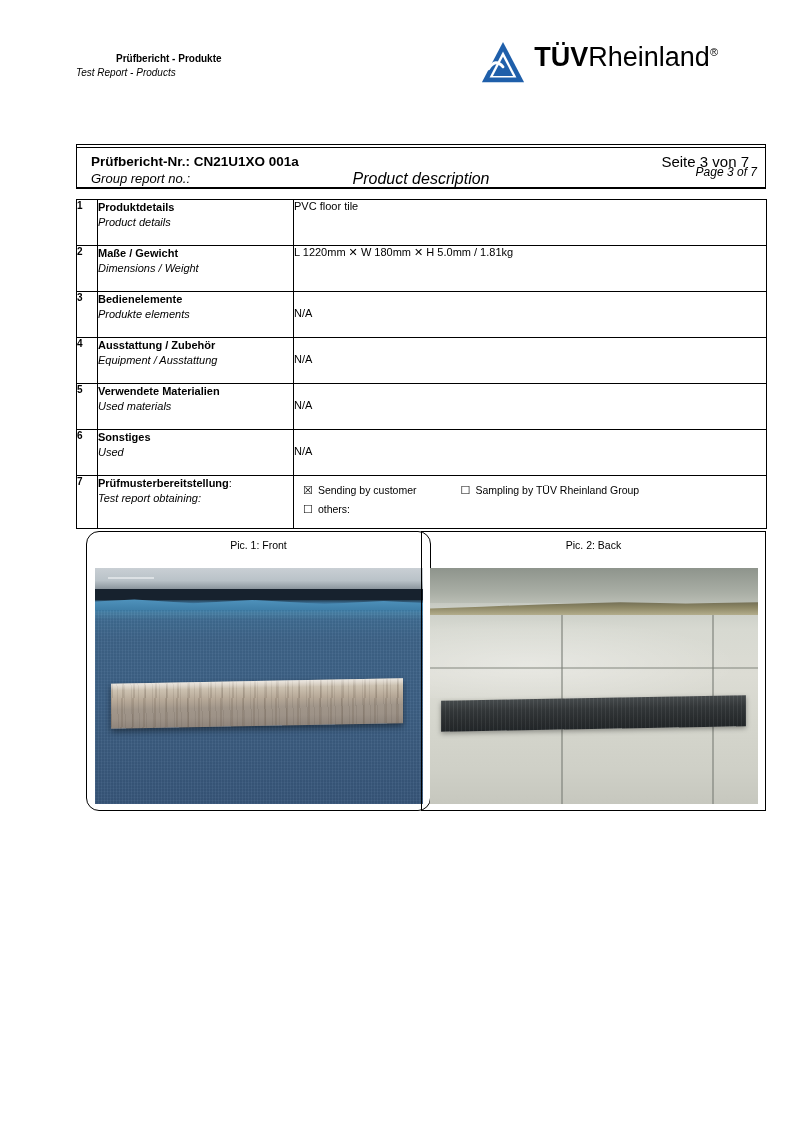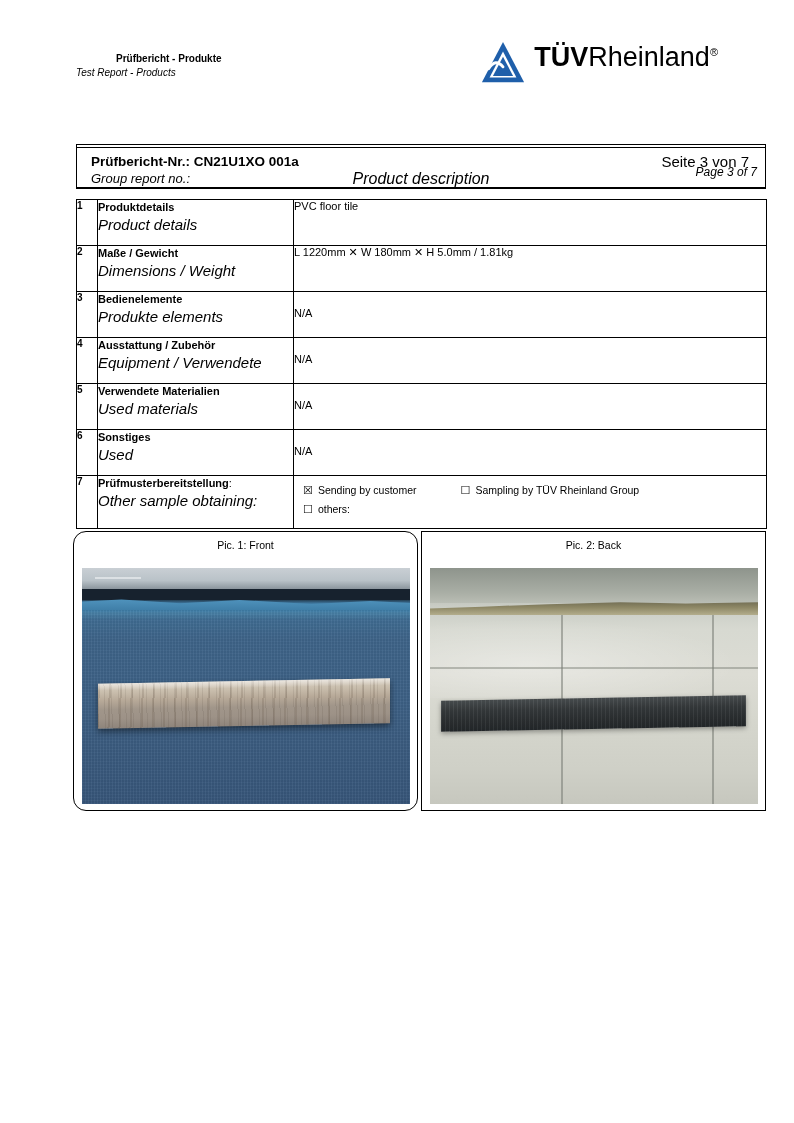--- a/index.html
+++ b/index.html
@@ -163,21 +163,21 @@
   }
   .cell-lbl {
     padding: 6px 4px 6px 8px;
     line-height: 1.35;
   }
   .lbl-de {
     font-size: 11px;
     font-weight: bold;
   }
   .lbl-en {
-    font-size: 15px;
+    font-size: 11px;
     font-style: italic;
   }
   .cell-val {
     padding: 16px 4px 6px 9px;
     font-size: 11px;
   }
   .cell-val.na { padding-top: 15px; }
 
   .row-h46 { height: 46px; }
   .row-h46b { height: 46px; }
@@ -204,21 +204,21 @@
   }
   .cb-gap { width: 44px; display: inline-block; }
 
   
   .picbox {
     position: absolute;
     box-sizing: border-box;
     border: 1px solid #000;
   }
   .pic-left {
-    left: 73px;
+    left: 86px;
     top: 531px;
     width: 345px;
     height: 280px;
     border-radius: 13px;
   }
   .pic-right {
     left: 421px;
     top: 531px;
     width: 345px;
     height: 280px;
@@ -431,21 +431,21 @@
         <td class="cell-lbl">
           <div class="lbl-de">Bedienelemente</div>
           <div class="lbl-en">Produkte elements</div>
         </td>
         <td class="cell-val na">N/A</td>
       </tr>
       <tr class="row-h46">
         <td class="cell-no">4</td>
         <td class="cell-lbl">
           <div class="lbl-de">Ausstattung / Zubehör</div>
-          <div class="lbl-en">Equipment / Verwendete</div>
+          <div class="lbl-en">Equipment / Ausstattung</div>
         </td>
         <td class="cell-val na">N/A</td>
       </tr>
       <tr class="row-h46">
         <td class="cell-no">5</td>
         <td class="cell-lbl">
           <div class="lbl-de">Verwendete Materialien</div>
           <div class="lbl-en">Used materials</div>
         </td>
         <td class="cell-val na">N/A</td>
@@ -455,21 +455,21 @@
         <td class="cell-lbl">
           <div class="lbl-de">Sonstiges</div>
           <div class="lbl-en">Used</div>
         </td>
         <td class="cell-val na">N/A</td>
       </tr>
       <tr class="row-h46b">
         <td class="cell-no">7</td>
         <td class="cell-lbl">
           <div class="lbl-de"><span>Prüfmusterbereitstellung</span><span style="font-weight:normal">:</span></div>
-          <div class="lbl-en">Other sample obtaining:</div>
+          <div class="lbl-en">Test report obtaining:</div>
         </td>
         <td>
           <div class="cb-area">
             <div class="cb-line">
               <span class="cb-item">
                 <span class="bx">☒</span>
                 <span>Sending by customer</span>
               </span>
               <span class="cb-gap"></span>
               <span class="cb-item">

